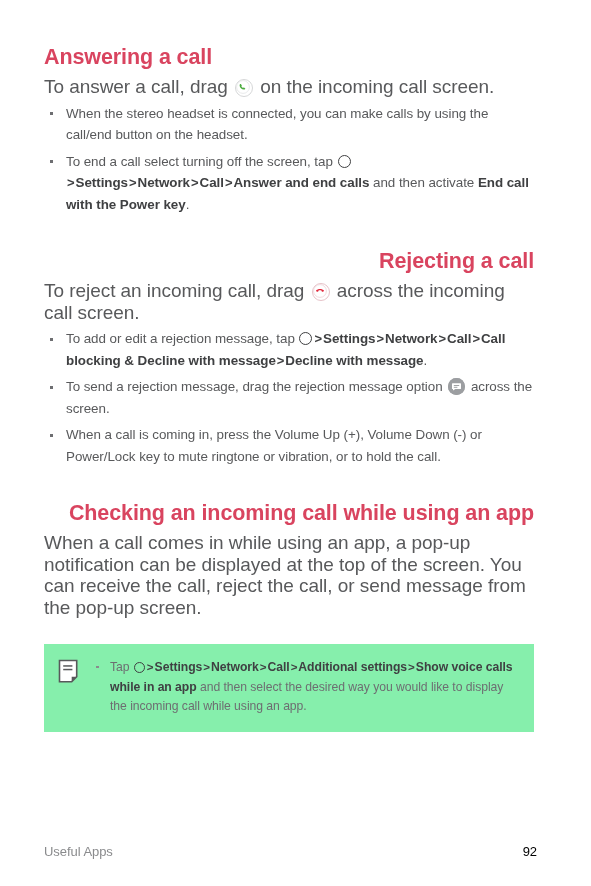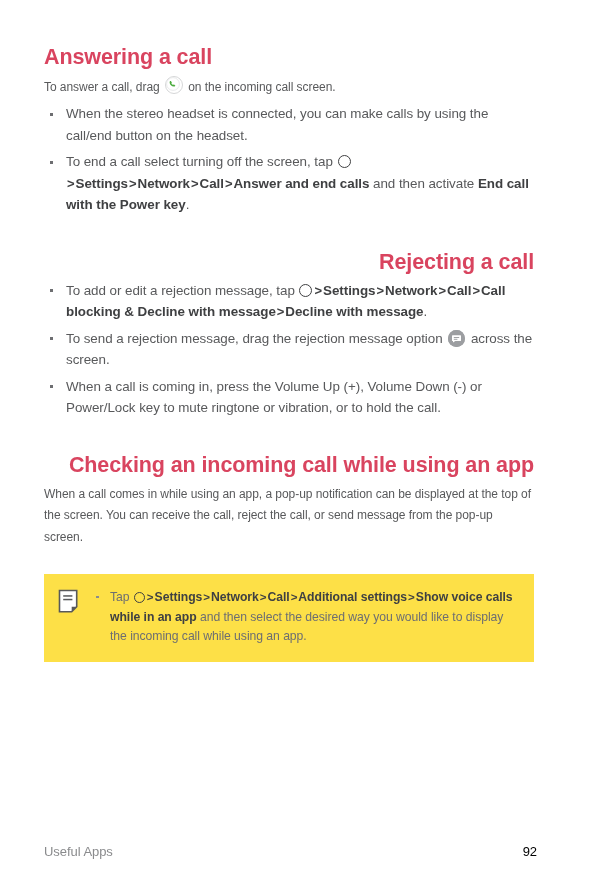--- a/index.html
+++ b/index.html
@@ -33,21 +33,21 @@
     padding: 0;
     letter-spacing: -0.1px;
   }
   h2.section-heading.gap-top {
     margin-top: 33px;
     text-align: right;
   }
 
   p.body-text {
     color: #58595b;
-    font-size: 12px;
+    font-size: 19px;
     line-height: 21.5px;
     margin: 6px 0 0 0;
     letter-spacing: -0.05px;
   }
 
   ul.bullets {
     list-style: none;
     margin: 5px 0 0 0;
     padding: 0;
   }
@@ -122,21 +122,21 @@
     border-radius: 50%;
     background: #9c9ea1;
     margin: 0 2px;
     vertical-align: -4px;
   }
   .icon-inline svg { display: block; }
 
   
   .note-box {
     margin-top: 26px;
-    background: #fde047;
+    background: #86efac;
     display: flex;
     align-items: flex-start;
     padding: 13px 16px 15px 14px;
     box-sizing: border-box;
   }
   .note-icon {
     flex: 0 0 auto;
     width: 24px;
     height: 26px;
     margin-top: 2px;
@@ -202,20 +202,26 @@
     <ul class="bullets">
       <li><span>When the stereo headset is connected, you can make calls by using the call/end button on the headset.</span></li>
       <li><span>To end a call select turning off the screen, tap</span>
         <span class="icon-inline icon-home"></span><span class="sep">&gt;</span><b>Settings</b><span class="sep">&gt;</span><b>Network</b><span class="sep">&gt;</span><b>Call</b><span class="sep">&gt;</span><b>Answer and end calls</b>
         <span>and then activate</span>
         <b>End call with the Power key</b><span>.</span></li>
     </ul>
 
     <h2 class="section-heading gap-top">Rejecting a call</h2>
 
+    <p class="body-text"><span>To reject an incoming call, drag</span>
+      <span class="icon-inline icon-reject"><svg width="14" height="14" viewBox="0 0 14 14">
+            <circle cx="7" cy="7" r="6.4" fill="#ffffff" stroke="#edd0d5" stroke-width="0.8"></circle>
+            <path d="M7 4.9c-1.55 0-2.95.55-3.75 1.35-.25.25-.28.6-.07.82l.66.7c.18.2.48.22.7.06l.8-.58c.2-.15.3-.36.28-.6l-.03-.33c.45-.12.93-.19 1.41-.19s.96.07 1.41.19l-.03.33c-.02.24.08.45.28.6l.8.58c.22.16.52.14.7-.06l.66-.7c.21-.22.18-.57-.07-.82C9.95 5.45 8.55 4.9 7 4.9z" fill="#e0283c"></path>
+          </svg></span>
+      <span>across the incoming call screen.</span></p>
 
     <ul class="bullets">
       <li><span>To add or edit a rejection message, tap</span>
         <span class="icon-inline icon-home"></span><span class="sep">&gt;</span><b>Settings</b><span class="sep">&gt;</span><b>Network</b><span class="sep">&gt;</span><b>Call</b><span class="sep">&gt;</span><b>Call blocking &amp; Decline with message</b><span class="sep">&gt;</span><b>Decline with message</b><span>.</span></li>
 
       <li><span>To send a rejection message, drag the rejection message option</span>
         <span class="icon-inline icon-message"><svg width="17" height="17" viewBox="0 0 17 17">
               <circle cx="8.5" cy="8.5" r="8.5" fill="#9c9ea1"></circle>
               <path d="M4.6 5.2h7.8c.33 0 .6.27.6.6v4.6c0 .33-.27.6-.6.6H7.3l-2.3 1.6v-1.6h-.4c-.33 0-.6-.27-.6-.6V5.8c0-.33.27-.6.6-.6z" fill="#ffffff"></path>
               <rect x="5.8" y="7.0" width="5.4" height="0.95" fill="#9c9ea1"></rect>

